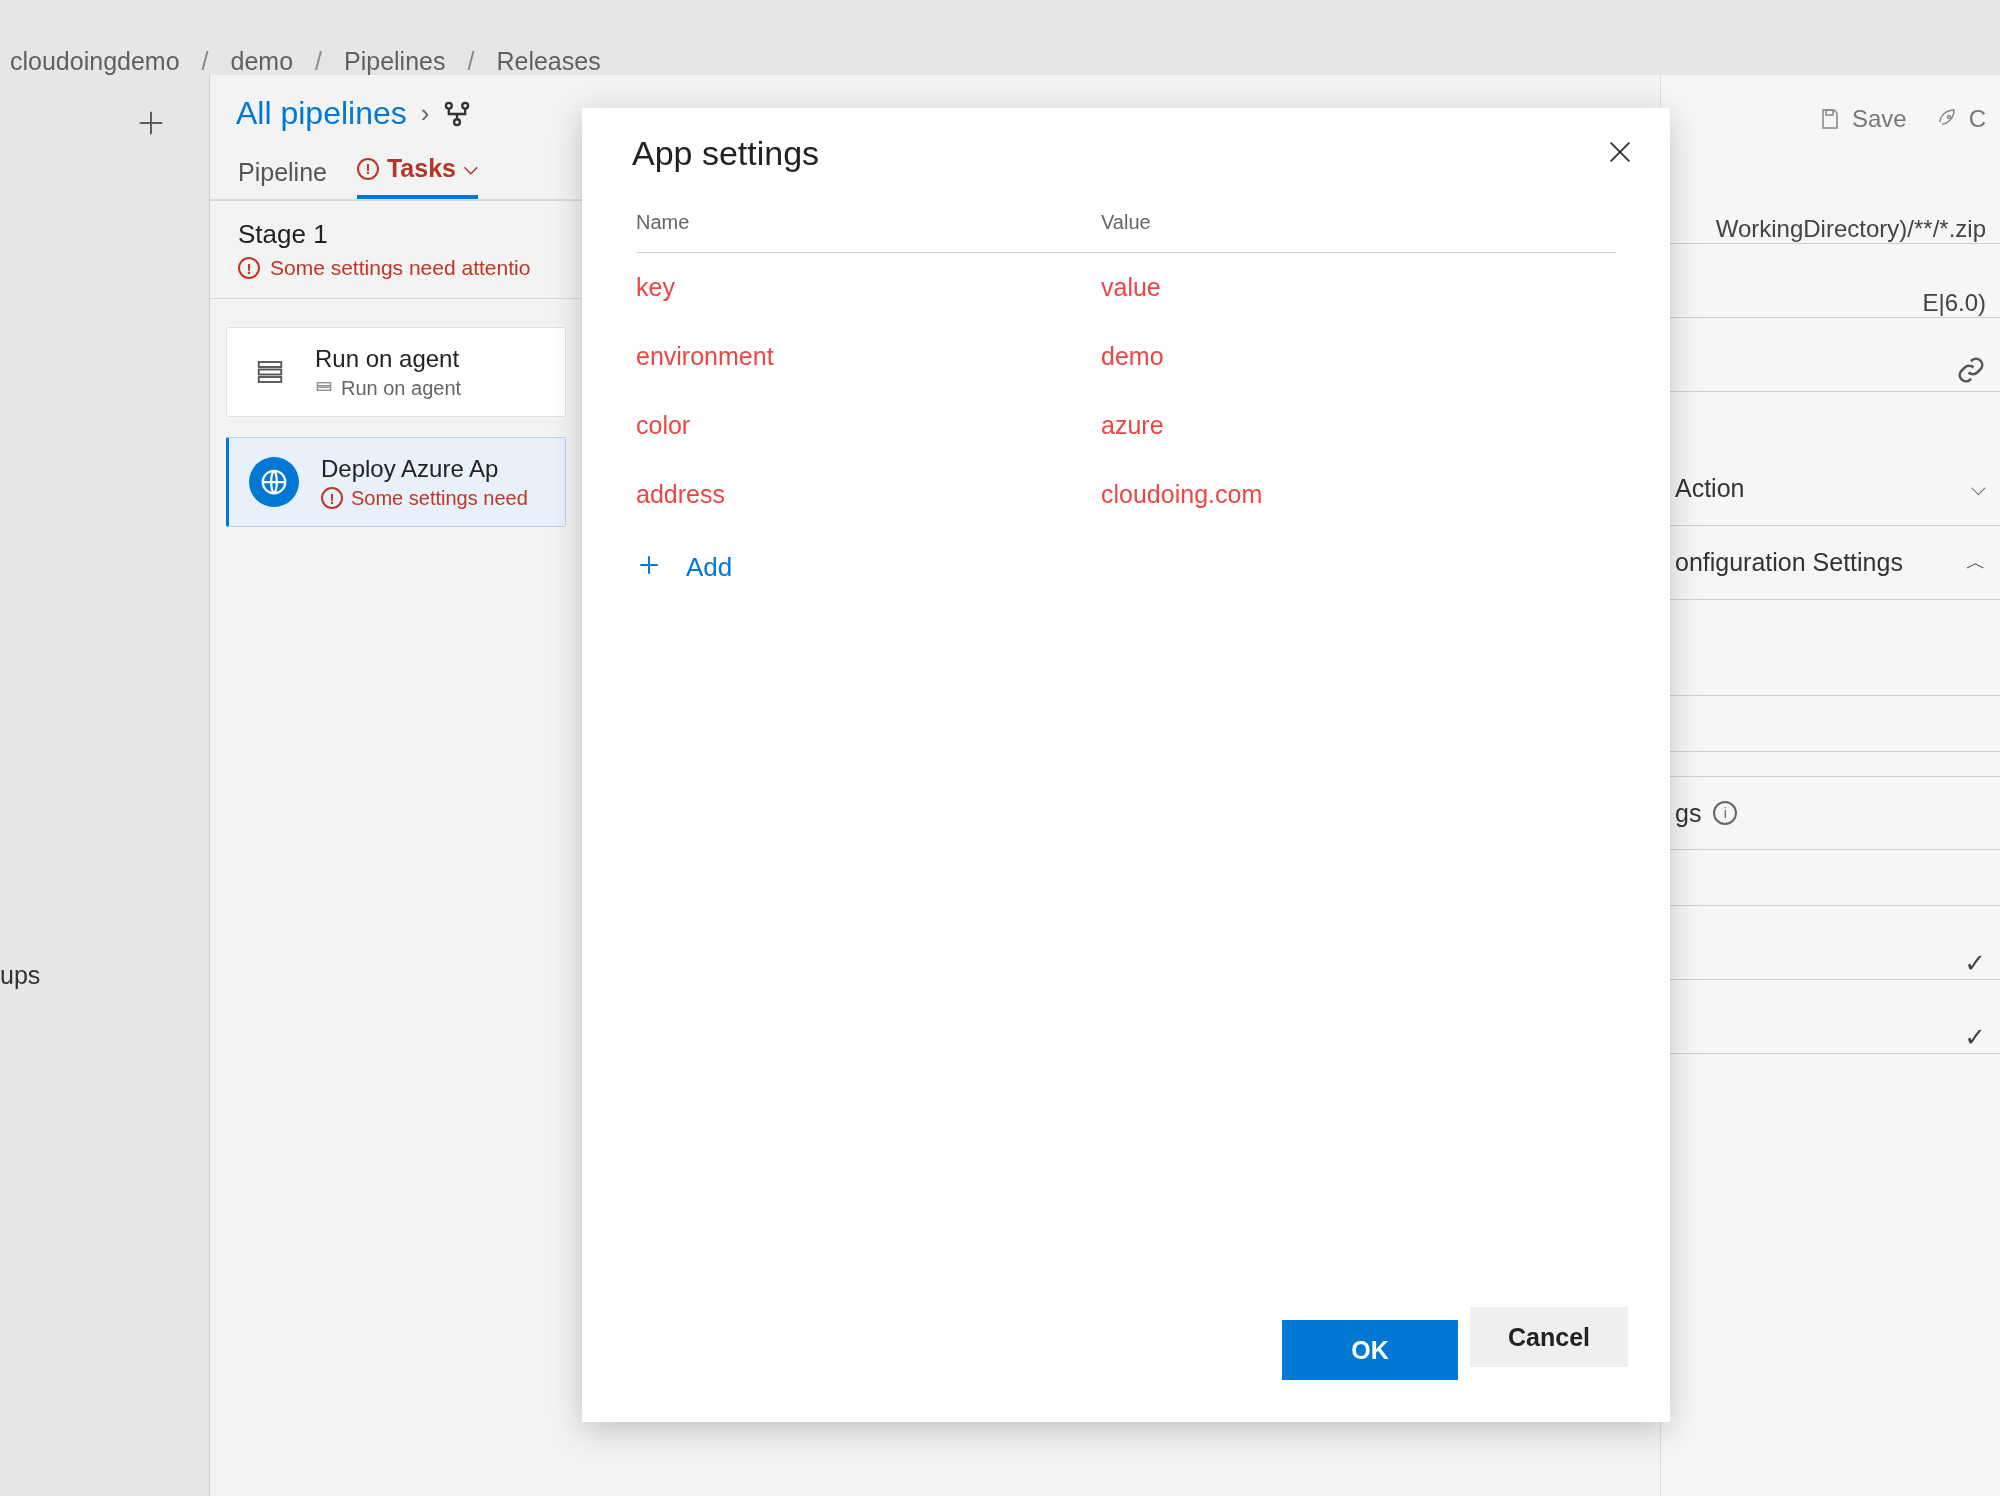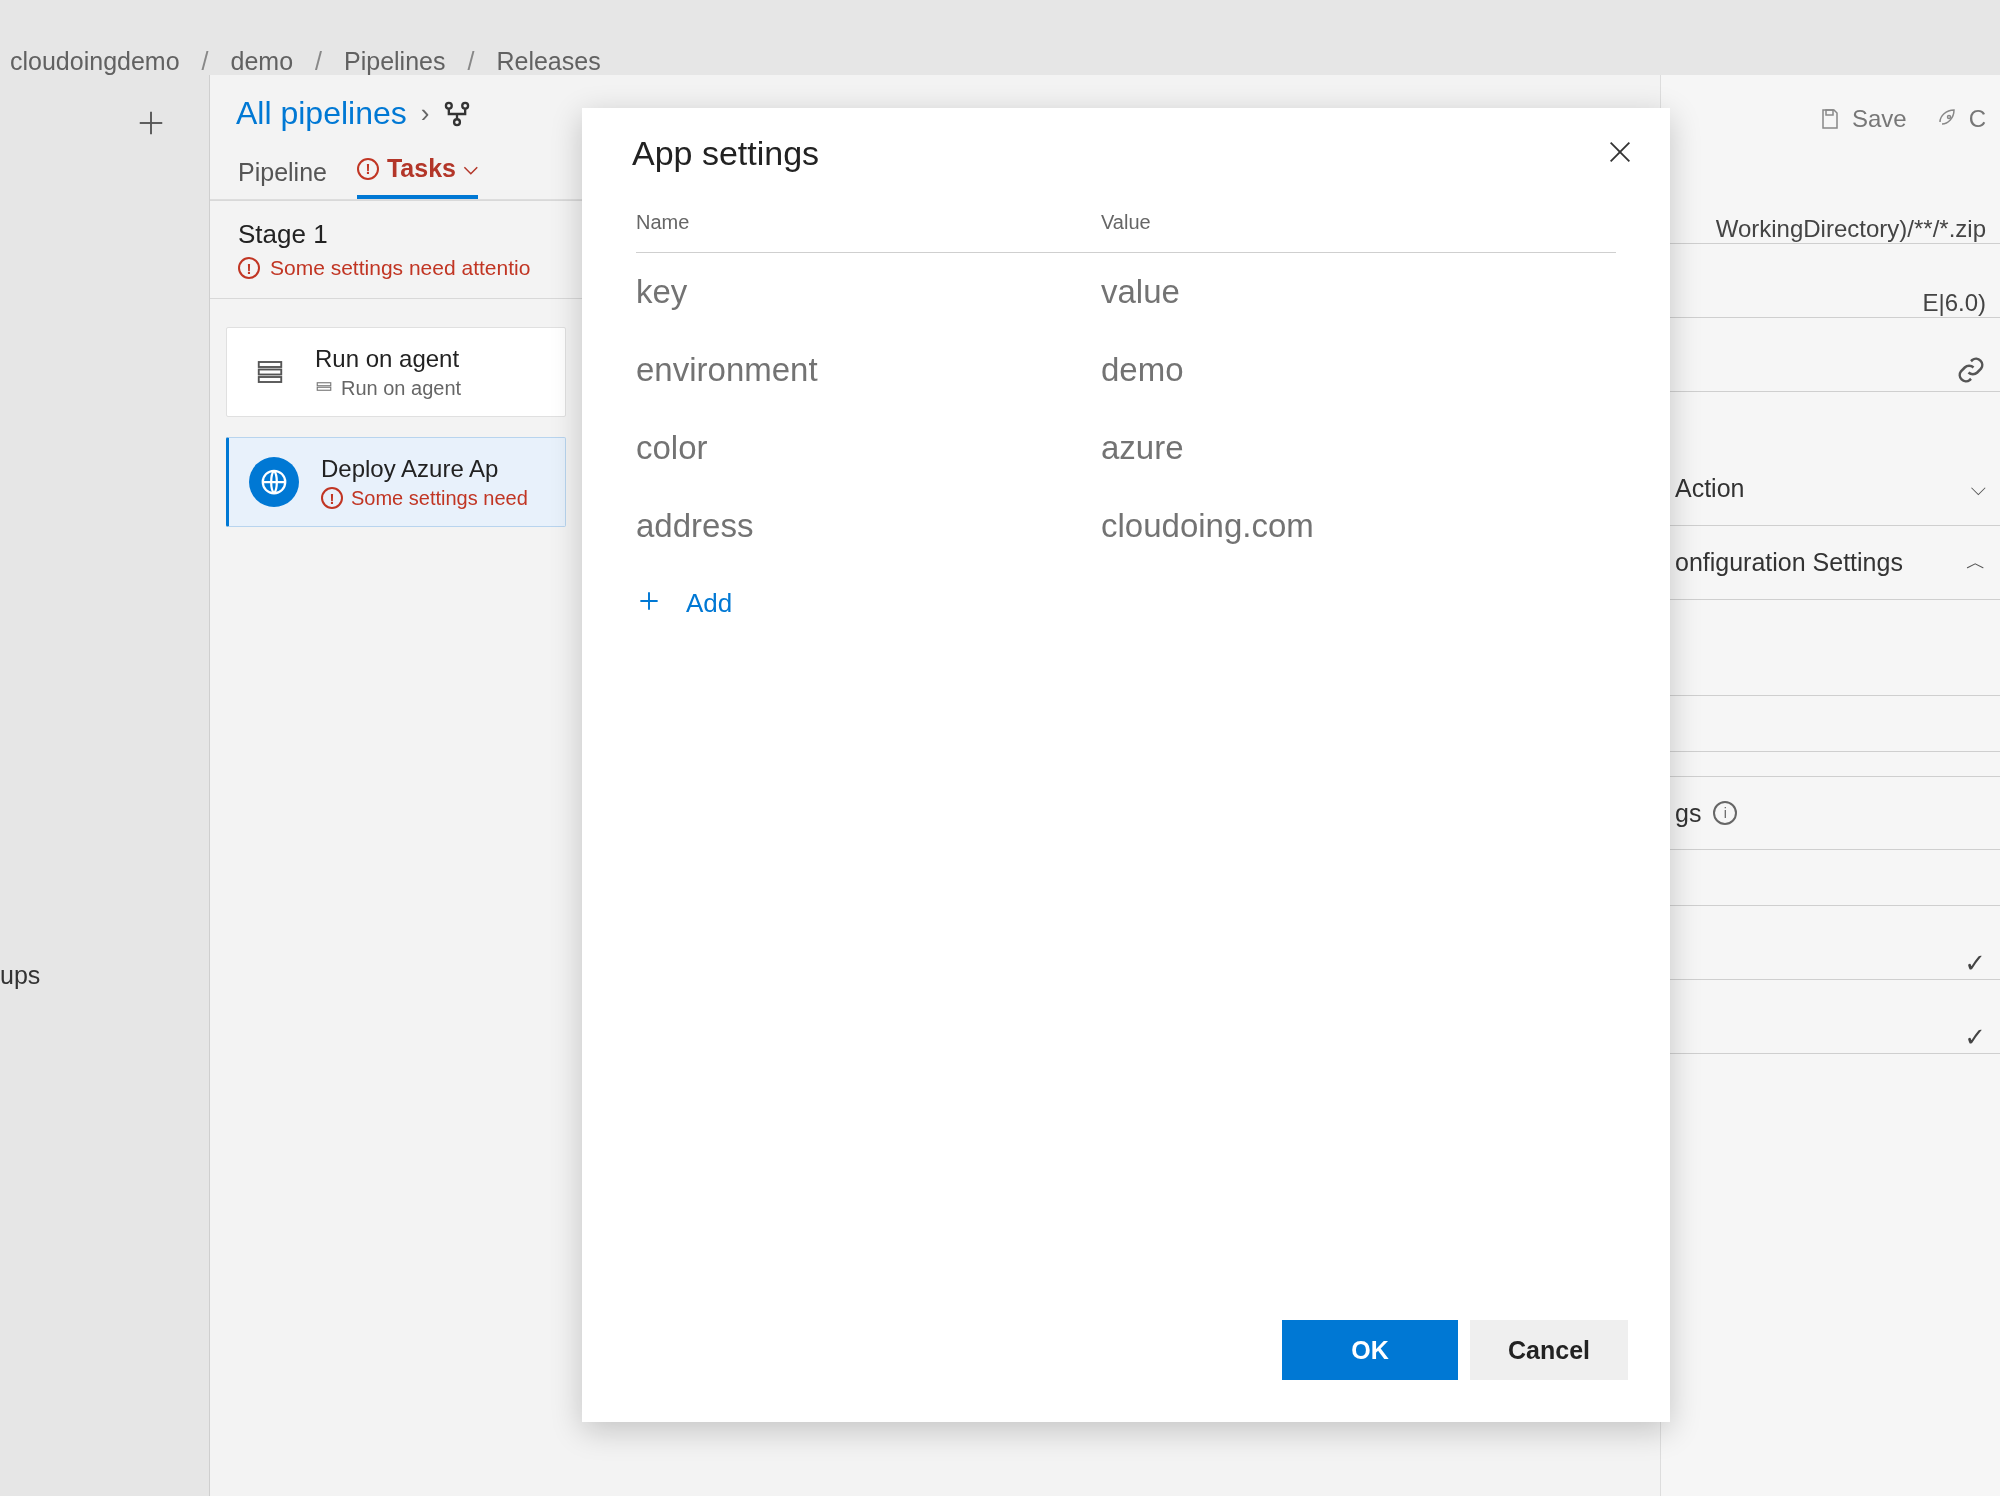--- a/index.html
+++ b/index.html
@@ -65,26 +65,26 @@
 
   
   .modal { position: absolute; left: 582px; top: 108px; width: 1088px; height: 1314px; background: #fff; box-shadow: 0 8px 30px rgba(0,0,0,0.2); display: flex; flex-direction: column; }
   .modal-header { display: flex; align-items: center; justify-content: space-between; padding: 26px 36px 10px 50px; }
   .modal-title { font-size: 34px; color: #222; }
   .close-icon svg { width: 28px; height: 28px; stroke: #333; }
   .modal-body { flex: 1; padding: 28px 54px 0 54px; }
   .grid-head { display: flex; border-bottom: 1.5px solid #cfcfcf; padding-bottom: 18px; font-size: 20px; color: #666; }
   .col-name { width: 465px; }
   .col-value { flex: 1; }
-  .grid-row { display: flex; padding: 20px 0; font-size: 33px; color: #737373; }
+  .grid-row { display: flex; padding: 20px 0; font-size: 25px; color: #ef4444; }
   .add-row { display: flex; align-items: flex-start; gap: 24px; color: #0078d4; font-size: 26px; margin-top: 23px; cursor:pointer;}
   .add-row svg { width: 26px; height: 26px; stroke: #0078d4; }
   .modal-footer { display: flex; justify-content: flex-end; gap: 12px; padding: 0 42px 42px 0; }
   .btn { height: 60px; padding: 0 38px; font-size: 25px; display:flex; align-items:center; justify-content:center; cursor:pointer; border:none;}
-  .btn-primary { background: #0078d4; color: #fff; font-weight:600; min-width: 176px;}
+  .btn-primary { background: #0078d4; color: #fff; font-weight:600; min-width: 176px; margin-top: 13px;}
   .btn-secondary { background: #efefef; color: #222; font-weight:600;}
 </style>
 </head>
 <body>
 
 <div class="topbar">
   <div class="breadcrumb">
     <span class="item">cloudoingdemo</span>
     <span class="sep">/</span>
     <span class="item">demo</span>

